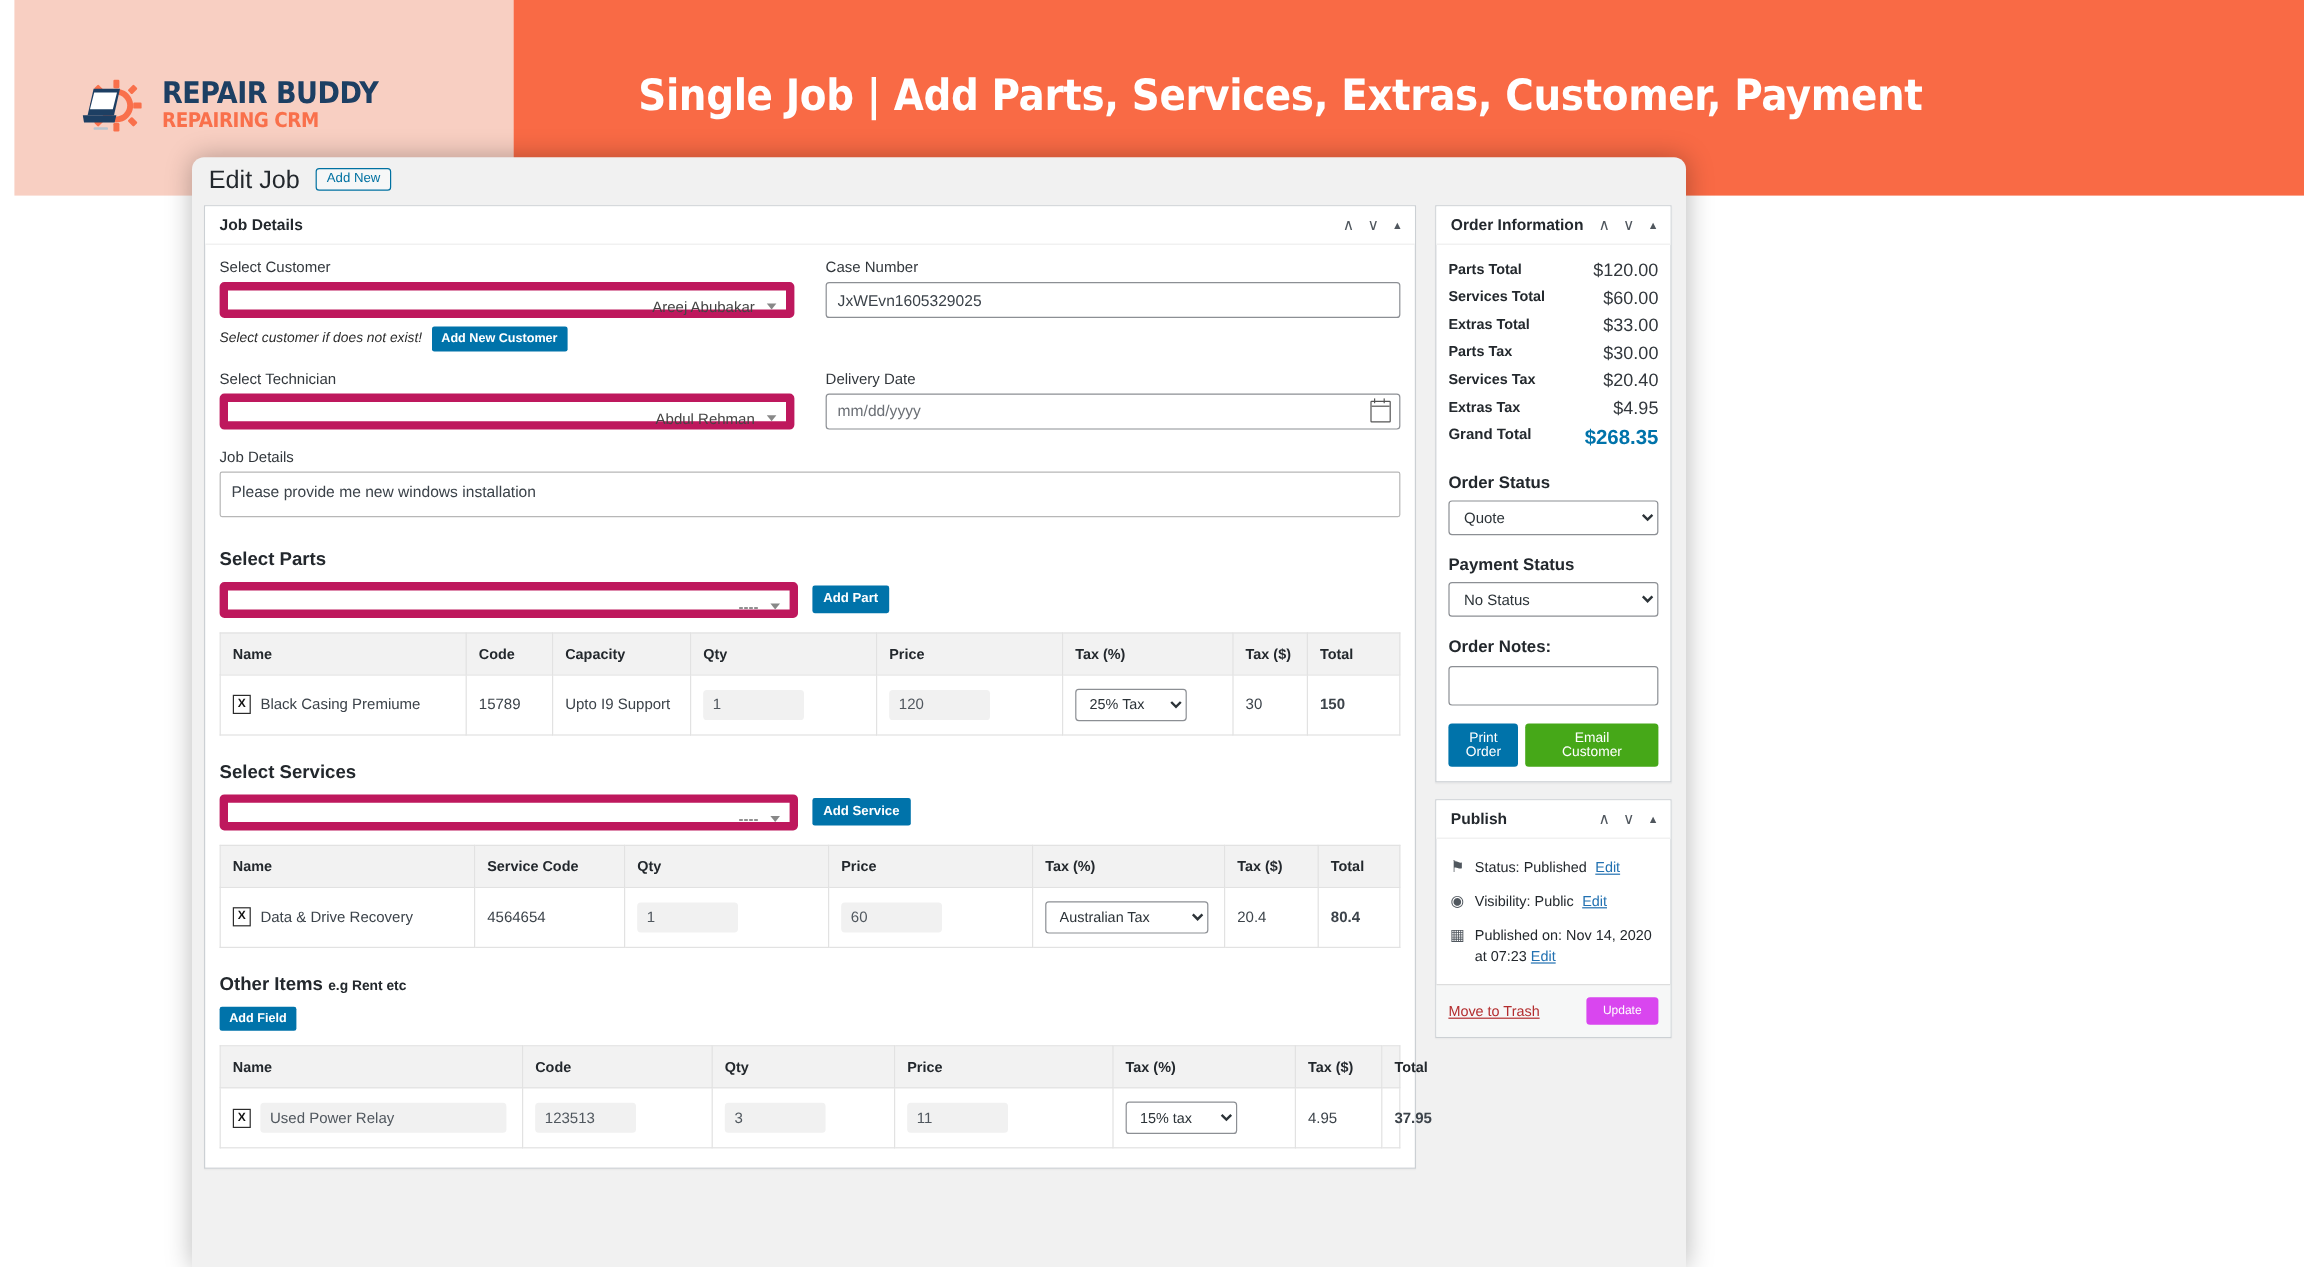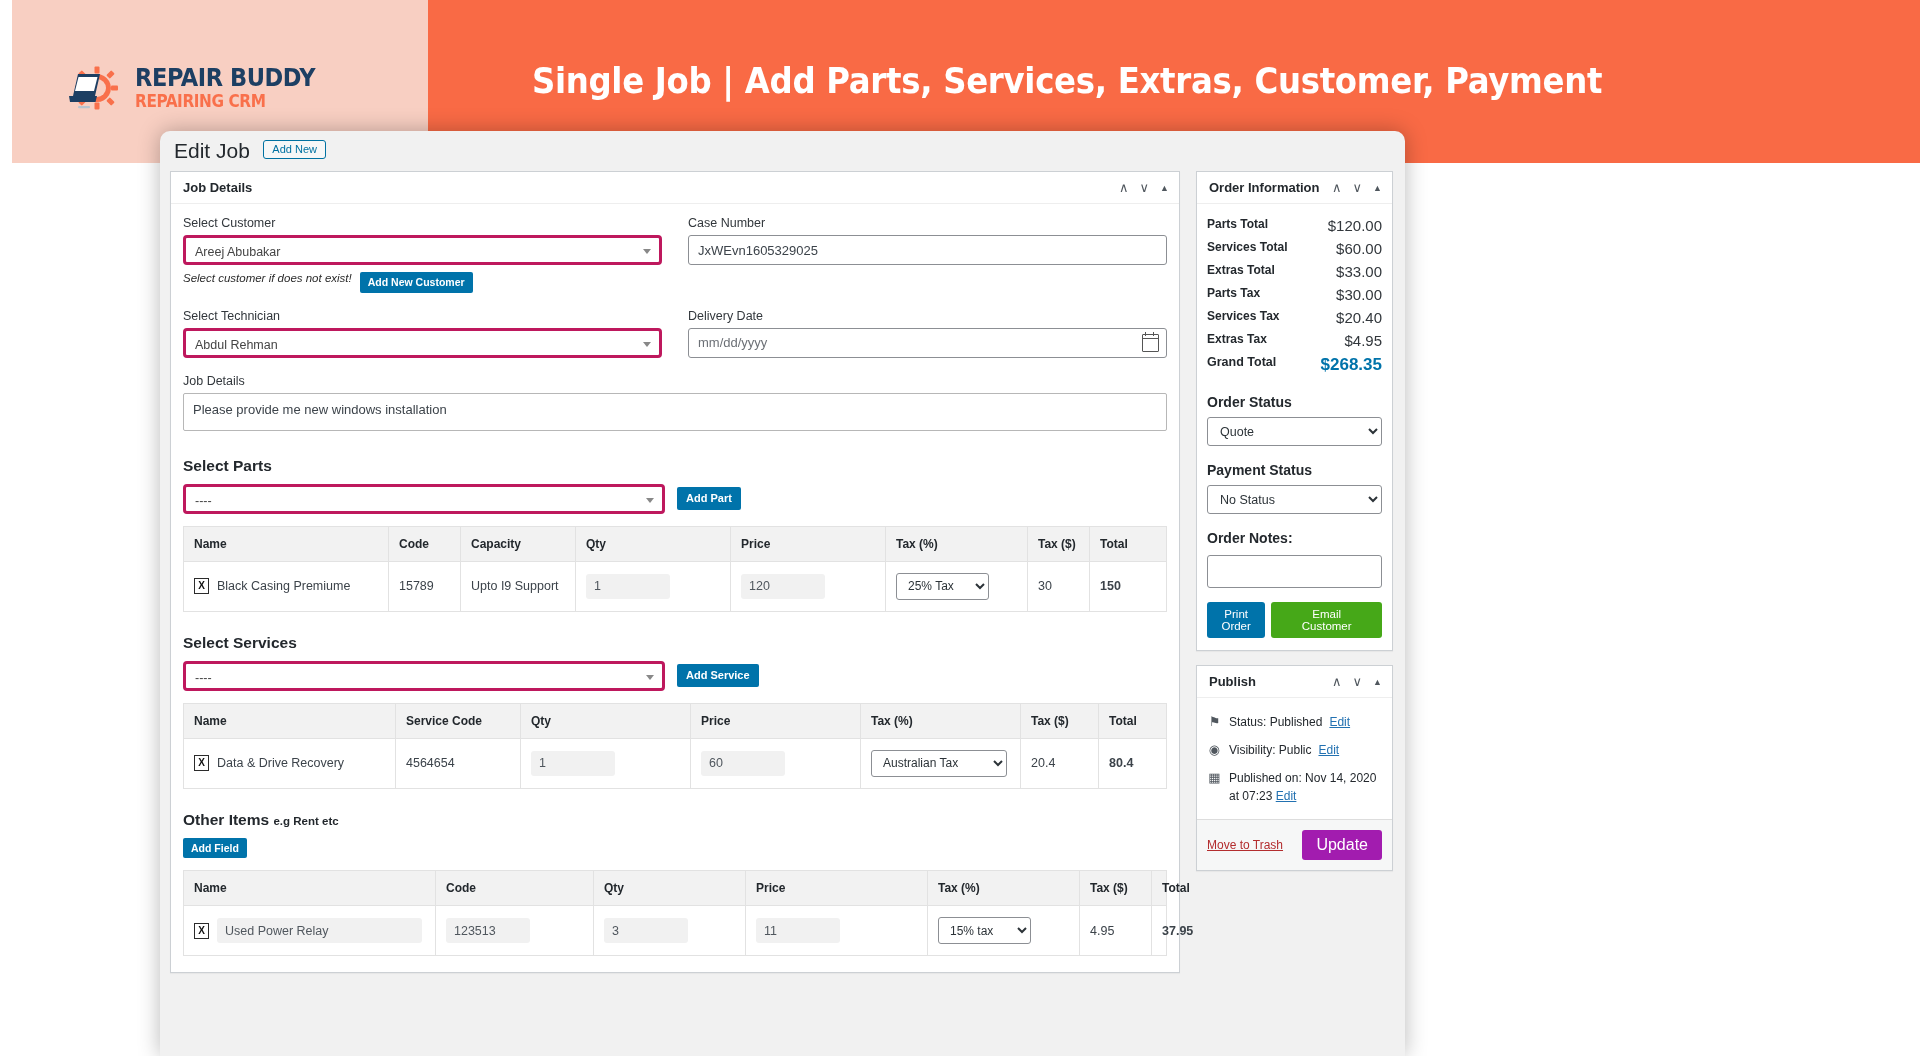--- a/index.html
+++ b/index.html
@@ -69,32 +69,32 @@
   .fld-label { font-size: 12.5px; color: #32373c; margin-bottom: 5px; display: block; }
   .inp {
     width: 100%; box-sizing: border-box; height: 30px;
     border: 1px solid #8c8f94; border-radius: 3px; background: #fff;
     padding: 0 9px; font-size: 13px; color: #3c434a;
     font-family: "Liberation Sans", sans-serif;
   }
   .inp::placeholder { color: #6c7076; }
   .select2 {
     position: relative; width: 100%; box-sizing: border-box; height: 30px;
-    border: 3px solid #be185d; border-radius: 4px; background: #fff;
+    border: 7px solid #be185d; border-radius: 4px; background: #fff;
     padding: 0 26px 0 9px; font-size: 12.5px; color: #444;
-    line-height: 28px; cursor: pointer;
+    line-height: 28px; cursor: pointer; text-align: right;
   }
   .select2 .s2arrow { position: absolute; right: 8px; top: 11px; width:0;height:0;
     border-left:4px solid transparent;border-right:4px solid transparent;border-top:5px solid #888; }
   .date-wrap { position: relative; }
   .date-ico { position: absolute; right: 8px; top: 6px; width: 15px; height: 16px; border: 1px solid #555; border-radius: 1px; }
   .date-ico::before { content:""; position: absolute; left: 0; right: 0; top: 3px; height: 1px; background: #555; }
   .date-ico::after { content:""; position: absolute; left: 2px; top: -3px; width: 1px; height: 4px; background: #555; box-shadow: 8px 0 0 #555; }
 
-  .hint-row { display: flex; gap: 8px; margin-top: 7px; }
+  .hint-row { display: flex; align-items: center; gap: 8px; margin-top: 7px; }
   .hint-text { font-size: 11.5px; font-style: italic; color: #2b2b2b; }
   .btn-blue {
     background: #0073aa; color: #fff; border: none; border-radius: 2px;
     font-size: 10.5px; font-weight: bold; padding: 4px 8px; cursor: pointer;
     font-family: "Liberation Sans", sans-serif; line-height: 1.2;
   }
   .btn-blue-lg { font-size: 11px; padding: 5px 9px; }
 
   .ta {
     width: 100%; box-sizing: border-box; height: 38px; resize: none;
@@ -161,21 +161,21 @@
   }
   .side-btns { display: flex; gap: 6px; margin-top: 10px; }
   .btn-green { background: #46a818; color: #fff; border: none; border-radius: 3px; font-size: 11.5px; padding: 6px 26px; cursor: pointer; font-family: "Liberation Sans", sans-serif; }
   .btn-print { background: #0073aa; color: #fff; border: none; border-radius: 3px; font-size: 11.5px; padding: 6px 9px; cursor: pointer; font-family: "Liberation Sans", sans-serif; }
 
   .pub-row { display: flex; align-items: flex-start; gap: 7px; font-size: 12px; color: #23282d; padding: 5px 0; line-height: 1.5; }
   .pub-ico { width: 15px; flex: none; text-align: center; color: #50575e; font-size: 13px; line-height: 1.35; }
   .lnk { color: #2271b1; text-decoration: underline; cursor: pointer; }
   .pub-footer { display: flex; align-items: center; justify-content: space-between; border-top: 1px solid #ddd; margin: 9px -10px -12px -10px; padding: 10px 10px; background: #f6f7f7; }
   .trash { color: #b32d2e; text-decoration: underline; font-size: 12px; cursor: pointer; }
-  .btn-update { background: #a21caf; color: #fff; border: none; border-radius: 3px; font-size: 16px; padding: 6px 14px; cursor: pointer; font-family: "Liberation Sans", sans-serif; }
+  .btn-update { background: #d946ef; color: #fff; border: none; border-radius: 3px; font-size: 10px; padding: 6px 14px; cursor: pointer; font-family: "Liberation Sans", sans-serif; }
 </style>
 </head>
 <body>
 
 <div id="root">
 
   <div class="banner">
     <div class="banner-left"></div>
     <div class="banner-right"></div>
 

